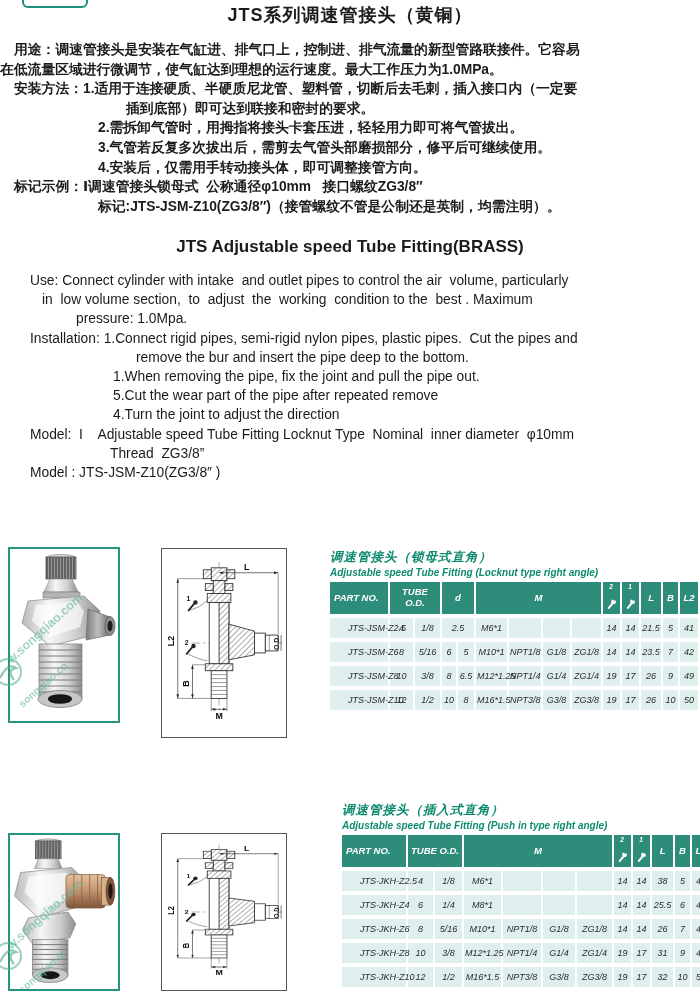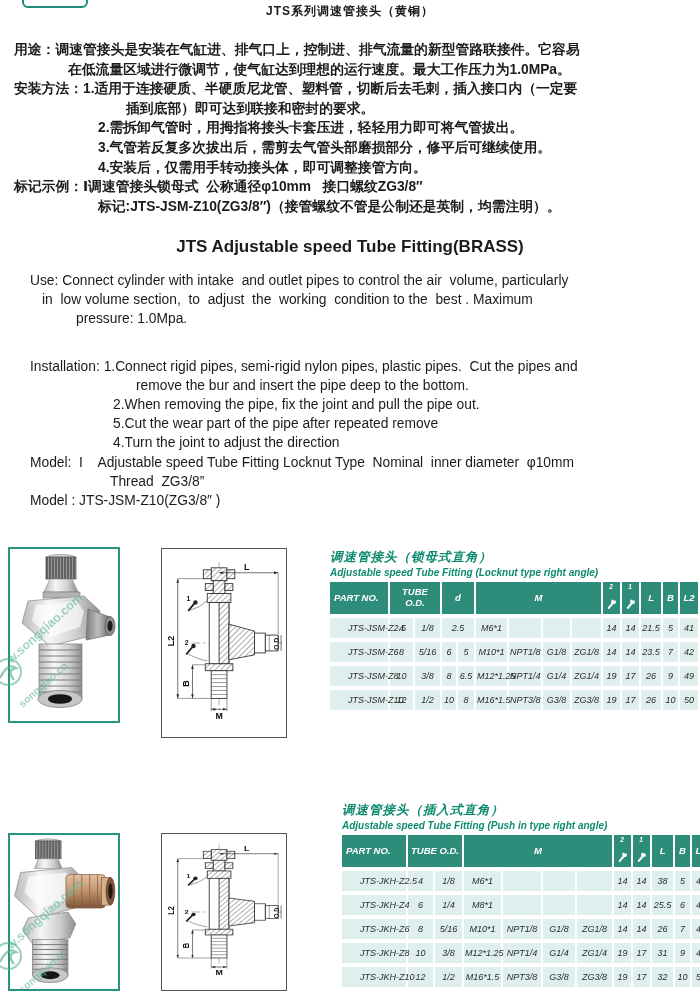--- a/index.html
+++ b/index.html
@@ -6,21 +6,21 @@
   body{
     width:700px;height:998px;position:relative;background:#ffffff;overflow:hidden;
     font-family:"Liberation Sans","DejaVu Sans",sans-serif;color:#1b1b1b;
   }
   .abs{position:absolute;}
 
   
   .cutbox{left:22px;top:-16px;width:62px;height:20px;border:2px solid #1E8D7C;border-radius:6px;background:#fff;}
 
   
-  .title-cn{left:0;top:3px;width:700px;text-align:center;font-size:12px;font-weight:bold;letter-spacing:1px;}
+  .title-cn{left:0;top:3px;width:700px;text-align:center;font-size:18px;font-weight:bold;letter-spacing:1px;}
   .title-en{left:0;top:237px;width:700px;text-align:center;font-size:17px;font-weight:bold;}
 
   
   #cn-lines{left:0;top:40px;width:644px;}
   .cn-line{font-size:13.8px;line-height:19.6px;font-weight:600;white-space:pre;}
   #en-lines{left:0;top:271px;width:700px;}
   .en-line{font-size:13.8px;line-height:19.2px;font-weight:500;white-space:pre;}
 
   
   .photo-box{width:112px;height:176px;border:2px solid #2A957F;background:#fff;box-sizing:border-box;overflow:hidden;}
@@ -72,39 +72,39 @@
 </style>
 </head>
 <body>
 
 <div class="abs cutbox"></div>
 
 <div class="abs title-cn">JTS系列调速管接头（黄铜）</div>
 
 <div class="abs" id="cn-lines">
     <div class="cn-line" style="padding-left: 14px;">用途：调速管接头是安装在气缸进、排气口上，控制进、排气流量的新型管路联接件。它容易</div>
-    <div class="cn-line" style="padding-left: 68px;">在低流量区域进行微调节，使气缸达到理想的运行速度。最大工作压力为1.0MPa。</div>
+    <div class="cn-line" style="">在低流量区域进行微调节，使气缸达到理想的运行速度。最大工作压力为1.0MPa。</div>
     <div class="cn-line" style="padding-left: 14px;">安装方法：1.适用于连接硬质、半硬质尼龙管、塑料管，切断后去毛刺，插入接口内（一定要</div>
     <div class="cn-line" style="padding-left: 126px;">插到底部）即可达到联接和密封的要求。</div>
     <div class="cn-line" style="padding-left: 98px;">2.需拆卸气管时，用拇指将接头卡套压进，轻轻用力即可将气管拔出。</div>
     <div class="cn-line" style="padding-left: 98px;">3.气管若反复多次拔出后，需剪去气管头部磨损部分，修平后可继续使用。</div>
     <div class="cn-line" style="padding-left: 98px;">4.安装后，仅需用手转动接头体，即可调整接管方向。</div>
     <div class="cn-line" style="padding-left: 14px;">标记示例：Ⅰ调速管接头锁母式  公称通径φ10mm   接口螺纹ZG3/8″</div>
     <div class="cn-line" style="padding-left: 98px;">标记:JTS-JSM-Z10(ZG3/8″)（接管螺纹不管是公制还是英制，均需注明）。</div>
   </div>
 
 <div class="abs title-en">JTS Adjustable speed Tube Fitting(BRASS)</div>
 
 <div class="abs" id="en-lines">
     <div class="en-line" style="padding-left: 30px;">Use: Connect cylinder with intake  and outlet pipes to control the air  volume, particularly</div>
     <div class="en-line" style="padding-left: 42px;">in  low volume section,  to  adjust  the  working  condition to the  best . Maximum</div>
     <div class="en-line" style="padding-left: 76px;">pressure: 1.0Mpa.</div>
-    <div class="en-line" style="padding-left: 30px; margin-top: 28px;">Installation: 1.Connect rigid pipes, semi-rigid nylon pipes, plastic pipes.  Cut the pipes and</div>
+    <div class="en-line" style="padding-left: 30px;">Installation: 1.Connect rigid pipes, semi-rigid nylon pipes, plastic pipes.  Cut the pipes and</div>
     <div class="en-line" style="padding-left: 136px;">remove the bur and insert the pipe deep to the bottom.</div>
-    <div class="en-line" style="padding-left: 113px;">2.When removing the pipe, fix the joint and pull the pipe out.</div>
+    <div class="en-line" style="padding-left: 113px;">1.When removing the pipe, fix the joint and pull the pipe out.</div>
     <div class="en-line" style="padding-left: 113px;">5.Cut the wear part of the pipe after repeated remove</div>
     <div class="en-line" style="padding-left: 113px;">4.Turn the joint to adjust the direction</div>
     <div class="en-line" style="padding-left: 30px;">Model:  I    Adjustable speed Tube Fitting Locknut Type  Nominal  inner diameter  φ10mm</div>
     <div class="en-line" style="padding-left: 110px;">Thread  ZG3/8”</div>
     <div class="en-line" style="padding-left: 30px;">Model : JTS-JSM-Z10(ZG3/8″ )</div>
   </div>
 
 <div class="abs photo-box" id="photo-box-1">
   <svg class="photo-svg" viewBox="0 0 108 172">
     <defs>

